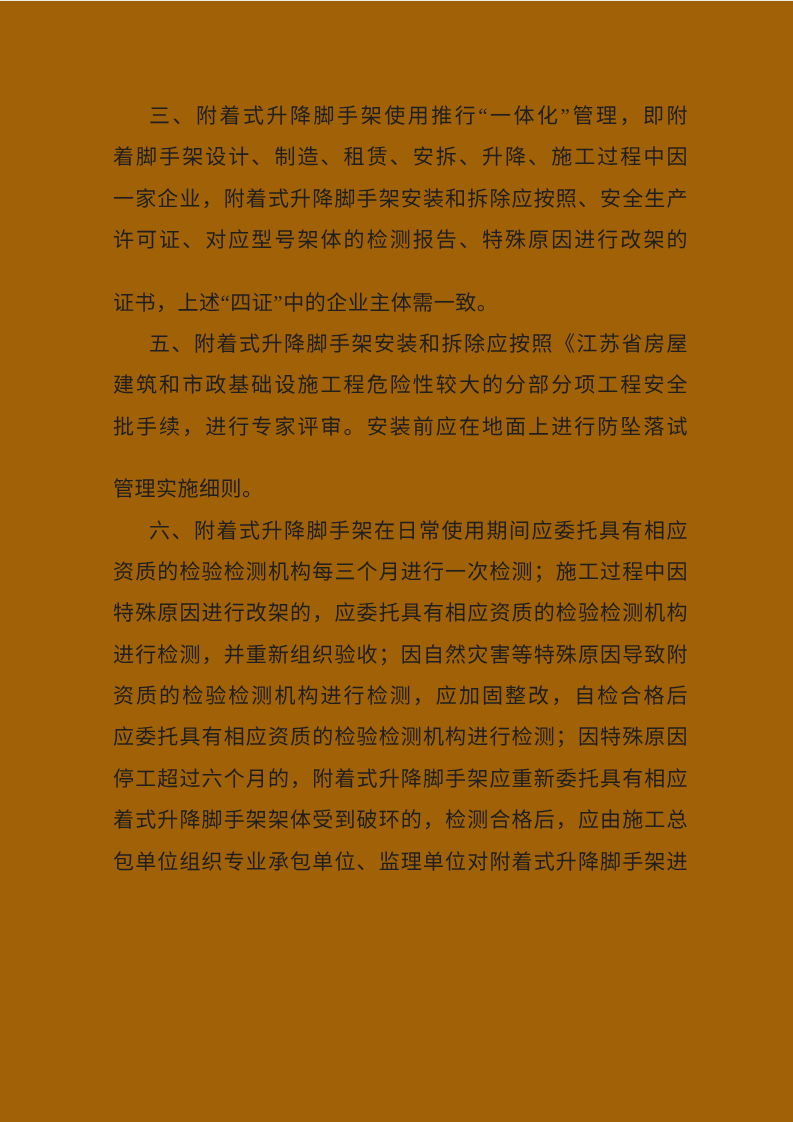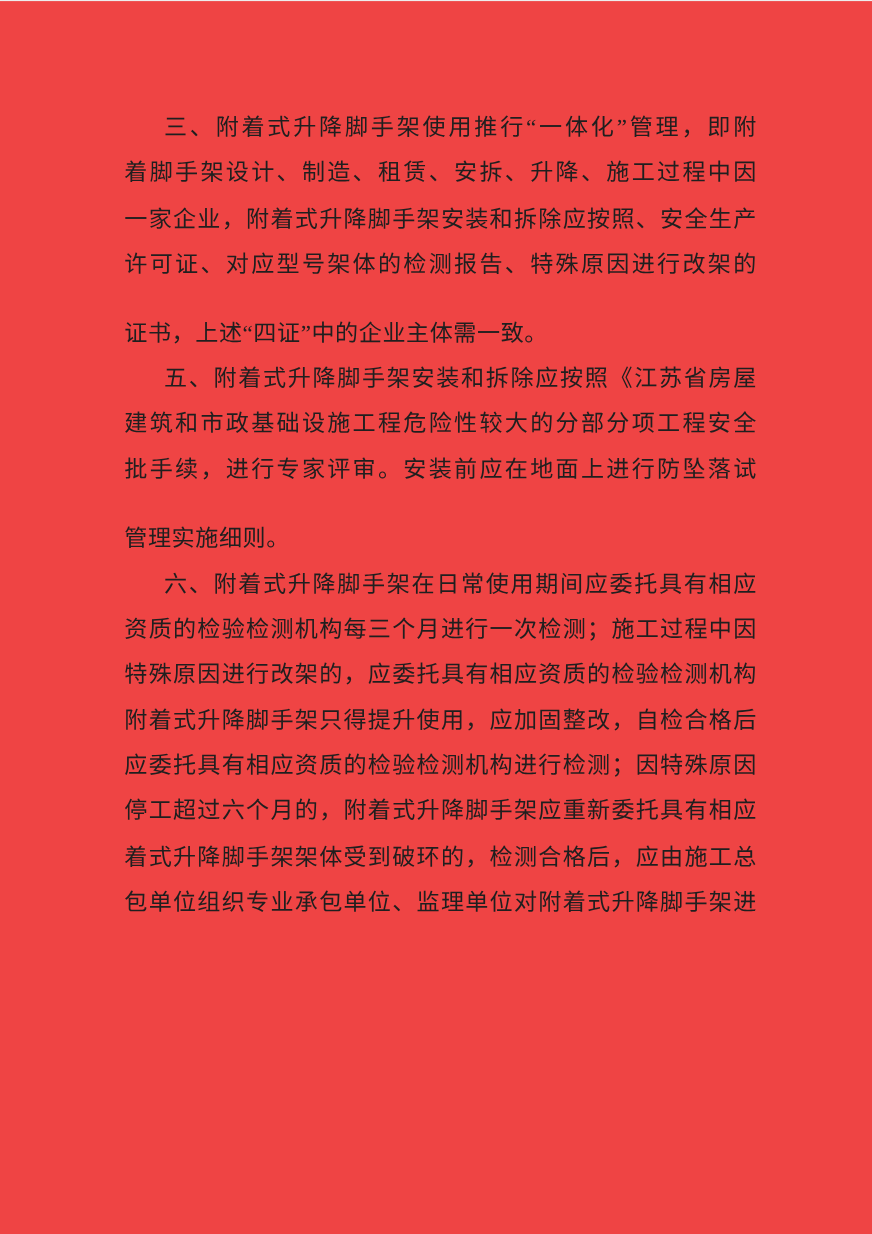--- a/index.html
+++ b/index.html
@@ -12,21 +12,21 @@
     background: #ffffff;
     position: relative;
     overflow: hidden;
     font-family: "Liberation Serif", "DejaVu Serif", serif;
   }
   .page {
     position: absolute;
     left: 0; top: 0;
     width: 793px;
     height: 1122px;
-    background: #ef4444;
+    background: #a16207;
     border-top: 1px solid #ededed; 
     box-sizing: border-box;
   }
   .text-block {
     position: absolute;
     left: 113px;
     top: 95px;
     width: 575px;
     color: #1f1f1f;
     font-size: 21px;
@@ -73,21 +73,22 @@
       <div class="line first">五、附着式升降脚手架安装和拆除应按照《江苏省房屋</div>
       <div class="line">建筑和市政基础设施工程危险性较大的分部分项工程安全</div>
       <div class="line">批手续，进行专家评审。安装前应在地面上进行防坠落试验，</div>
       <div class="line last">管理实施细则。</div>
     </section>
 
     <section class="para">
       <div class="line first">六、附着式升降脚手架在日常使用期间应委托具有相应</div>
       <div class="line">资质的检验检测机构每三个月进行一次检测；施工过程中因</div>
       <div class="line">特殊原因进行改架的，应委托具有相应资质的检验检测机构</div>
-      <div class="line">附着式升降脚手架只得提升使用，应加固整改，自检合格后</div>
+      <div class="line">进行检测，并重新组织验收；因自然灾害等特殊原因导致附</div>
+      <div class="line">资质的检验检测机构进行检测，应加固整改，自检合格后</div>
       <div class="line">应委托具有相应资质的检验检测机构进行检测；因特殊原因</div>
       <div class="line">停工超过六个月的，附着式升降脚手架应重新委托具有相应</div>
       <div class="line">着式升降脚手架架体受到破环的，检测合格后，应由施工总承</div>
       <div class="line">包单位组织专业承包单位、监理单位对附着式升降脚手架进</div>
     </section>
 
   </div>
 </div>
 
 </body></html>

